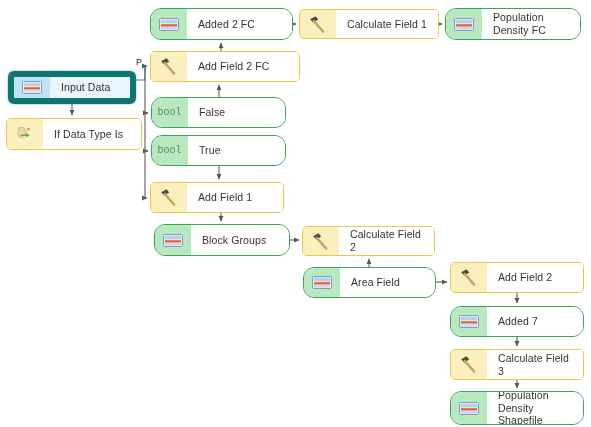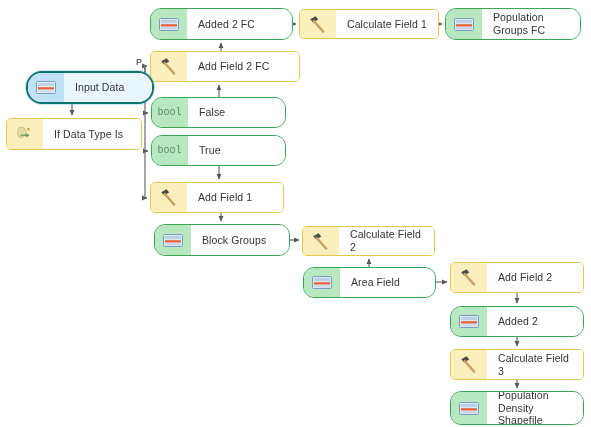--- a/index.html
+++ b/index.html
@@ -41,24 +41,23 @@
   .node.tool {
     border: 1.5px solid #e8c84b;
     border-radius: 5px;
   }
   .node.tool .icon-pane {
     background: #fbf0bd;
     border-right: 1px solid #fbf0bd;
   }
   
   .node.selected {
-    border: 2px solid #0f766e;
-    border-radius: 16px;
+    border: 6px solid #0f766e;
+    border-radius: 6px;
     box-shadow: 0 0 0 1px rgba(47,143,224,0.25);
-    margin-left: 18px;
   }
   .node.selected .icon-pane {
     background: #bfe2f7;
   }
   .node.selected .label-pane { background: #eaf6fd; }
 
   .icon-pane {
     width: 36px;
     flex: 0 0 36px;
     display: flex;
@@ -173,21 +172,21 @@
 
   <div class="node data" style="left:445px; top:8px; width:136px; height:32px;">
     <div class="icon-pane">
       <svg class="gl" width="20" height="13" viewBox="0 0 20 13">
         <rect x="0.5" y="0.5" width="19" height="12" rx="1" fill="#dce9f7" stroke="#7a9cc0"></rect>
         <rect x="2" y="2" width="16" height="3" fill="#b9cfe6"></rect>
         <rect x="2" y="6.2" width="16" height="2.3" fill="#e8633a"></rect>
         <rect x="2" y="9.4" width="16" height="1.8" fill="#c9d8e8"></rect>
       </svg>
     </div>
-    <div class="label-pane">Population Groups FC</div>
+    <div class="label-pane">Population Density FC</div>
   </div>
 
   <div class="node tool" style="left:150px; top:51px; width:150px; height:31px;">
     <div class="icon-pane">
       <svg class="gl" width="21" height="21" viewBox="0 0 21 21">
         <path d="M3.2 5.2 L8.6 2.2 L11.2 5.4 L6.2 8.6 Z" fill="#4a4a4a"></path>
         <path d="M6.8 7.0 L16.2 17.6" stroke="#c9a063" stroke-width="2.4" stroke-linecap="round"></path>
       </svg>
     </div>
     <div class="label-pane">Add Field 2 FC</div>
@@ -287,21 +286,21 @@
 
   <div class="node data" style="left:450px; top:306px; width:134px; height:31px;">
     <div class="icon-pane">
       <svg class="gl" width="20" height="13" viewBox="0 0 20 13">
         <rect x="0.5" y="0.5" width="19" height="12" rx="1" fill="#dce9f7" stroke="#7a9cc0"></rect>
         <rect x="2" y="2" width="16" height="3" fill="#b9cfe6"></rect>
         <rect x="2" y="6.2" width="16" height="2.3" fill="#e8633a"></rect>
         <rect x="2" y="9.4" width="16" height="1.8" fill="#c9d8e8"></rect>
       </svg>
     </div>
-    <div class="label-pane">Added 2</div>
+    <div class="label-pane">Added 7</div>
   </div>
 
   <div class="node tool" style="left:450px; top:349px; width:134px; height:31px;">
     <div class="icon-pane">
       <svg class="gl" width="21" height="21" viewBox="0 0 21 21">
         <path d="M3.2 5.2 L8.6 2.2 L11.2 5.4 L6.2 8.6 Z" fill="#4a4a4a"></path>
         <path d="M6.8 7.0 L16.2 17.6" stroke="#c9a063" stroke-width="2.4" stroke-linecap="round"></path>
       </svg>
     </div>
     <div class="label-pane">Calculate Field 3</div>

